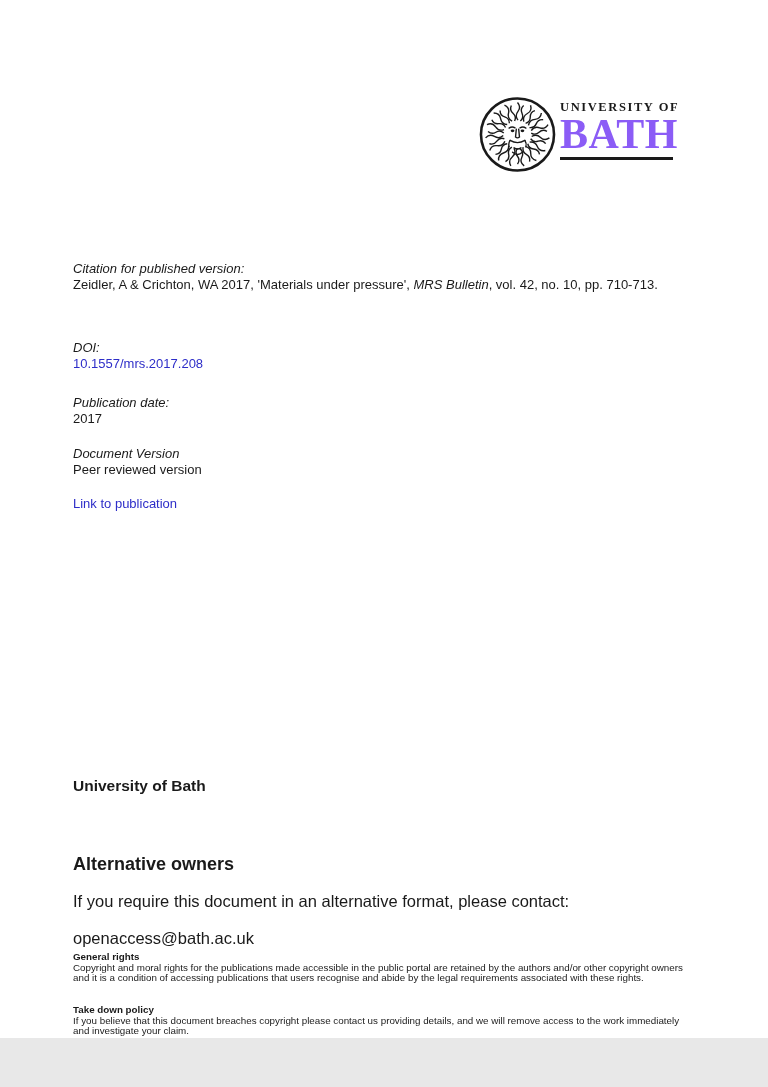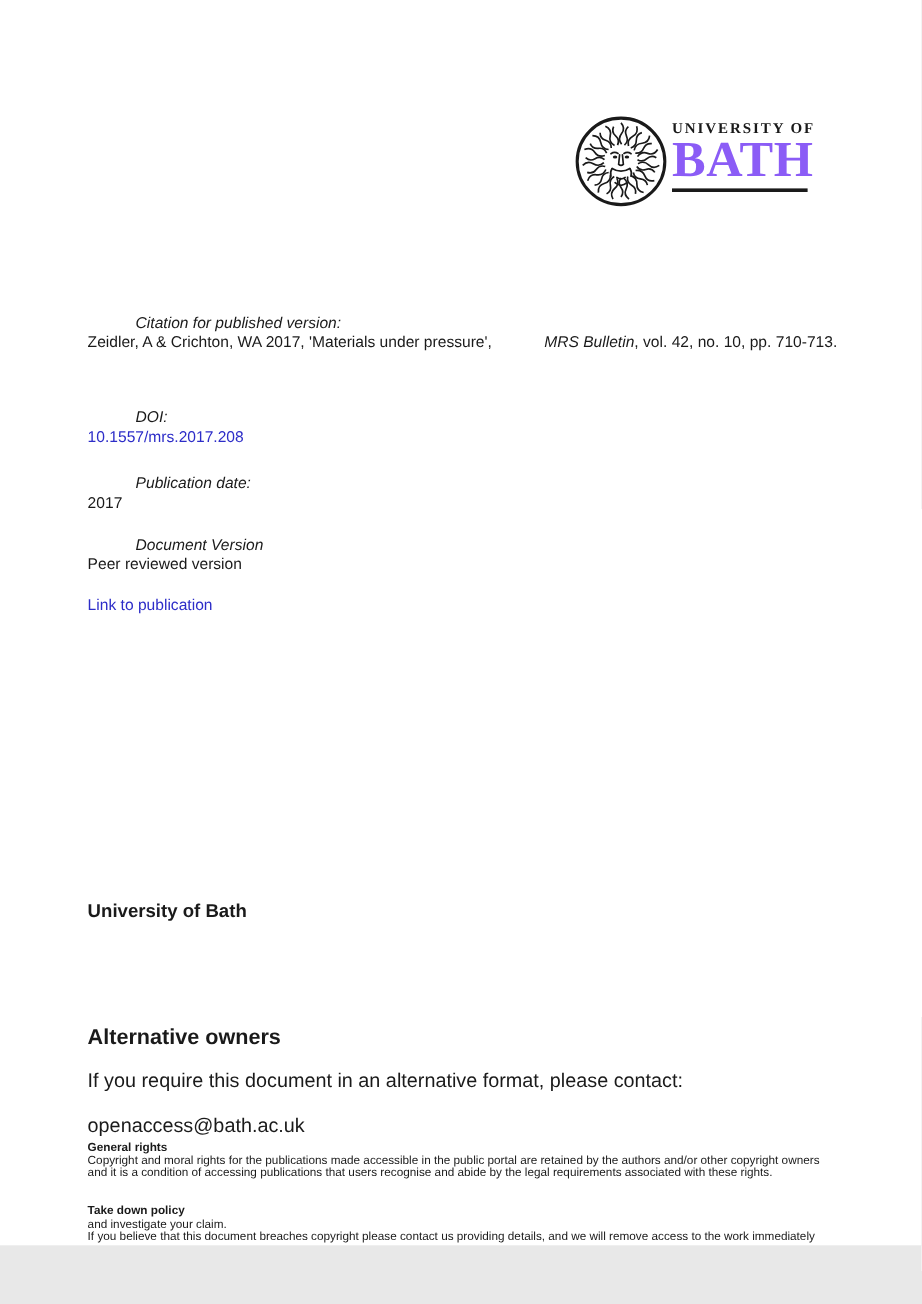--- a/index.html
+++ b/index.html
@@ -7,21 +7,21 @@
     position: relative;
     width: 768px;
     height: 1038px;
     margin: 0 auto;
     background: #ffffff;
     font-family: "Liberation Sans", sans-serif;
     color: var(--text, #1a1a1a);
     overflow: hidden;
   }
   .blk { position: absolute; left: 73px; font-size: 13px; line-height: 15.5px; white-space: nowrap; }
-  .it  { font-style: italic; margin-left: 40px; }
+  .it  { font-style: italic; }
   .b   { font-weight: bold; margin-top: 19px; }
   .link { color: var(--link, #2D2DC8); cursor: pointer; text-decoration: none; }
 
   
   .logo { position: absolute; left: 478px; top: 96px; display: flex; align-items: flex-start; }
   .crest { width: 79px; height: 77px; flex: none; }
   .wordmark { margin-left: 3px; padding-top: 5px; width: 115px; }
   .wm-top {
     font-family: "Liberation Serif", serif; font-weight: bold;
     font-size: 12.5px; letter-spacing: 1.6px; line-height: 1; color: #1a1a1a;
@@ -124,35 +124,35 @@
 
   <div class="blk" style="top:446px">
     <div class="it">Document Version</div>
     <div>Peer reviewed version</div>
   </div>
 
   <div class="blk" style="top:496px">
     <a class="link">Link to publication</a>
   </div>
 
-  <div class="blk univ" style="top:751px">University of Bath</div>
+  <div class="blk univ" style="top:777px">University of Bath</div>
 
   <div class="blk" style="top:854px">
     <div class="alt-head">Alternative owners</div>
     <div class="alt-body">If you require this document in an alternative format, please contact:</div>
     <div class="alt-body">openaccess@bath.ac.uk</div>
   </div>
 
   <div class="blk sm" style="top:933px">
     <div class="b">General rights</div>
     <div>Copyright and moral rights for the publications made accessible in the public portal are retained by the authors and/or other copyright owners</div>
     <div>and it is a condition of accessing publications that users recognise and abide by the legal requirements associated with these rights.</div>
   </div>
 
   <div class="blk sm" style="top:986px">
     <div class="b">Take down policy</div>
+    <div>If you believe that this document breaches copyright please contact us providing details, and we will remove access to the work immediately</div>
     <div>and investigate your claim.</div>
-    <div>If you believe that this document breaches copyright please contact us providing details, and we will remove access to the work immediately</div>
   </div>
 
   <div class="blk dl" style="top:1063px">Download date: 09. Mar. 2023</div>
 
 </div>
 
 </body></html>

